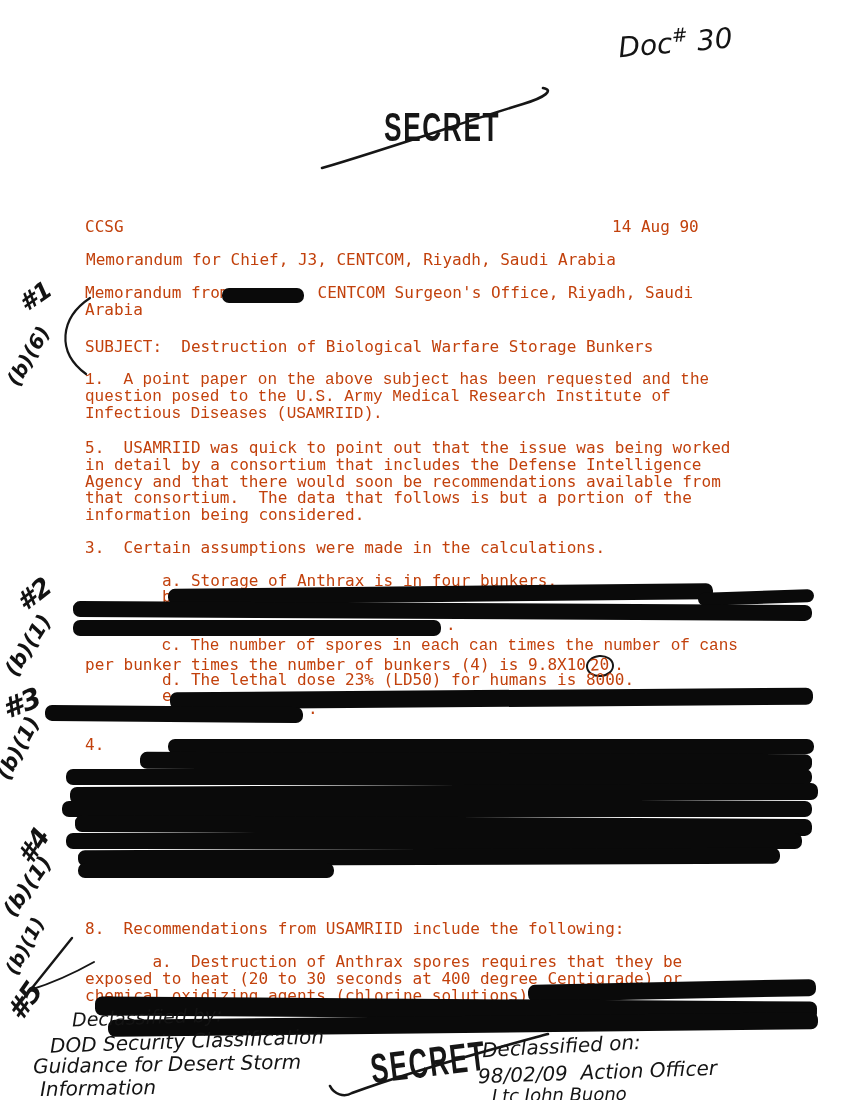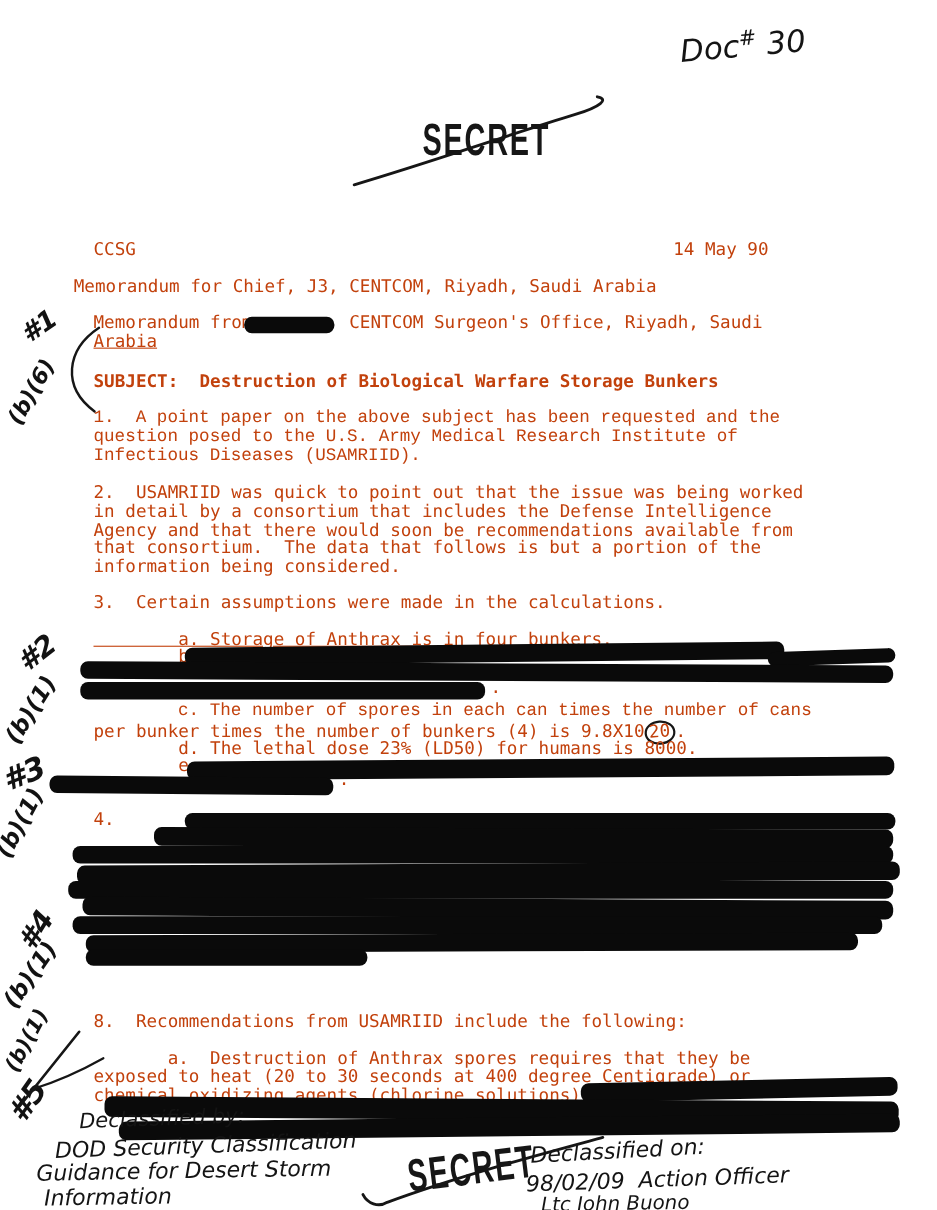--- a/index.html
+++ b/index.html
@@ -12,29 +12,29 @@
   .note{position:absolute;font-family:"DejaVu Sans",sans-serif;font-style:italic;font-weight:bold;color:#121212;transform-origin:0 50%;white-space:pre;}
   .circled{border:2px solid #161616;border-radius:50%;padding:0 3px 1px 2px;display:inline-block;transform:rotate(-4deg);}
 
   #doc-number{left:618px;top:24px;font-size:28px;transform:rotate(-5deg);}
   #doc-number .hash{vertical-align:super;font-size:19px;}
   #stamp-top{left:384px;top:104px;transform:scale(0.82,1.28);transform-origin:0 0;}
   #stamp-bottom{left:368px;top:1046px;transform:rotate(-7deg) scale(0.82,1.3);transform-origin:0 0;}
 
   #line-ccsg{left:85px;top:219px;}
   #line-date{left:612px;top:219px;}
-  #line-memo-for{left:67px;top:252px;}
+  #line-memo-for{left:86px;top:252px;}
   #line-memo-from{left:85px;top:285px;}
   #line-memo-from .gapspan{display:inline-block;width:88px;}
-  #line-memo-from2{left:85px;top:302px;text-decoration:underline;}
-  #line-subject{left:85px;top:339px;font-weight:bold;}
+  #line-memo-from2{left:85px;top:302px;}
+  #line-subject{left:85px;top:339px;}
   #para1{left:85px;top:372px;font-family:Liberation Mono, monospace;}
   #para2{left:85px;top:440px;}
   #para3{left:85px;top:540px;}
-  #item-a{left:85px;top:573px;text-decoration:underline;}
+  #item-a{left:85px;top:573px;}
   #item-b{left:85px;top:589px;}
   #item-c1{left:85px;top:638px;font-family:Liberation Mono, monospace;}
   #item-c2{left:85px;top:655px;}
   #item-d{left:85px;top:672px;}
   #item-e{left:85px;top:688px;}
   #para4-label{left:85px;top:737px;}
   #period-b{left:446px;top:617px;}
   #period-e{left:308px;top:701px;}
   #para5{left:85px;top:921px;}
   #item-5a{left:85px;top:954px;}
@@ -84,30 +84,30 @@
   #ink-overlay{left:0;top:0;width:852px;height:1100px;pointer-events:none;}
 </style>
 </head>
 <body>
 
 <div id="doc-number" class="abs hand"><span>Doc</span><span class="hash">#</span><span> </span><span>30</span></div>
 
 <div id="stamp-top" class="abs stamp">SECRET</div>
 
 <div id="line-ccsg" class="abs mono">CCSG</div>
-<div id="line-date" class="abs mono">14 May 90</div>
+<div id="line-date" class="abs mono">14 Aug 90</div>
 <div id="line-memo-for" class="abs mono">Memorandum for Chief, J3, CENTCOM, Riyadh, Saudi Arabia</div>
 <div id="line-memo-from" class="abs mono"><span>Memorandum from</span><span class="gapspan"></span><span>CENTCOM Surgeon's Office, Riyadh, Saudi</span></div>
 <div id="line-memo-from2" class="abs mono">Arabia</div>
 <div id="line-subject" class="abs mono">SUBJECT:  Destruction of Biological Warfare Storage Bunkers</div>
 
 <div id="para1" class="abs mono">1.  A point paper on the above subject has been requested and the
 question posed to the U.S. Army Medical Research Institute of
 Infectious Diseases (USAMRIID).</div>
-<div id="para2" class="abs mono">2.  USAMRIID was quick to point out that the issue was being worked
+<div id="para2" class="abs mono">5.  USAMRIID was quick to point out that the issue was being worked
 in detail by a consortium that includes the Defense Intelligence
 Agency and that there would soon be recommendations available from
 that consortium.  The data that follows is but a portion of the
 information being considered.</div>
 <div id="para3" class="abs mono">3.  Certain assumptions were made in the calculations.</div>
 <div id="item-a" class="abs mono">        a. Storage of Anthrax is in four bunkers.</div>
 <div id="item-b" class="abs mono">        b.</div>
 <div id="period-b" class="abs mono">.</div>
 <div id="item-c1" class="abs mono">        c. The number of spores in each can times the number of cans</div>
 <div id="item-c2" class="abs mono"><span>per bunker times the number of bunkers (4) is 9.8X10</span><span class="circled">20</span><span>.</span></div>

